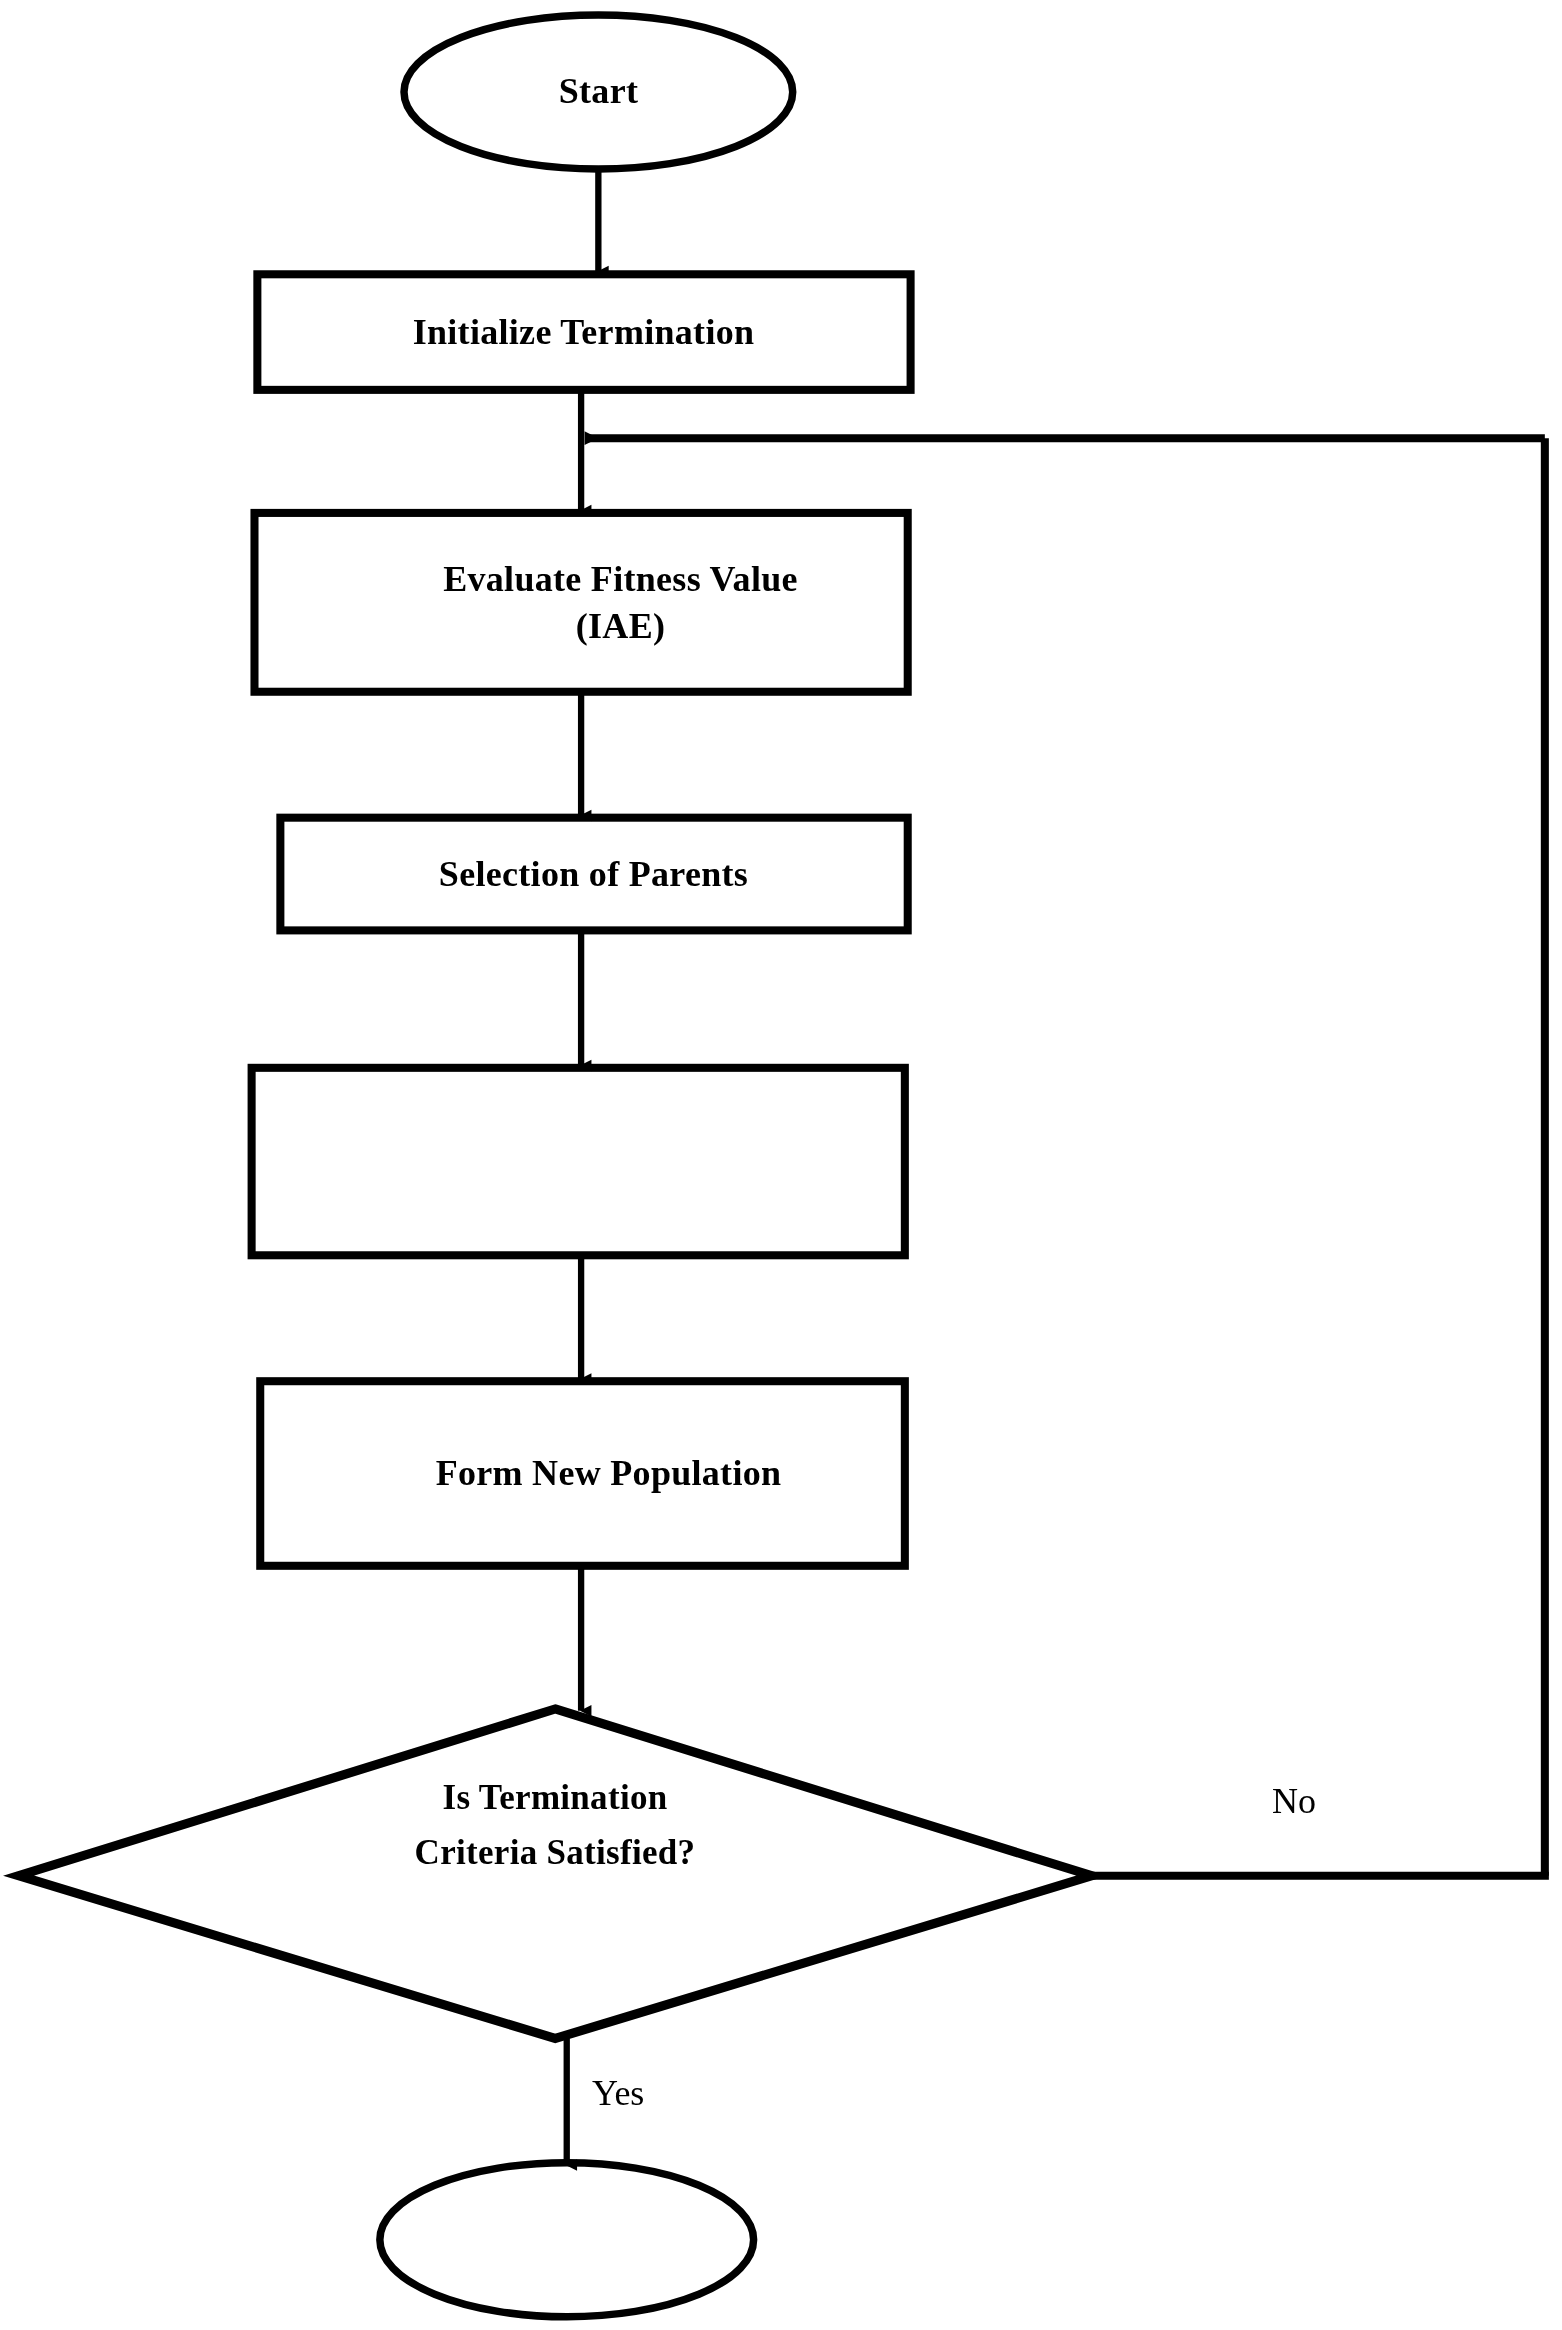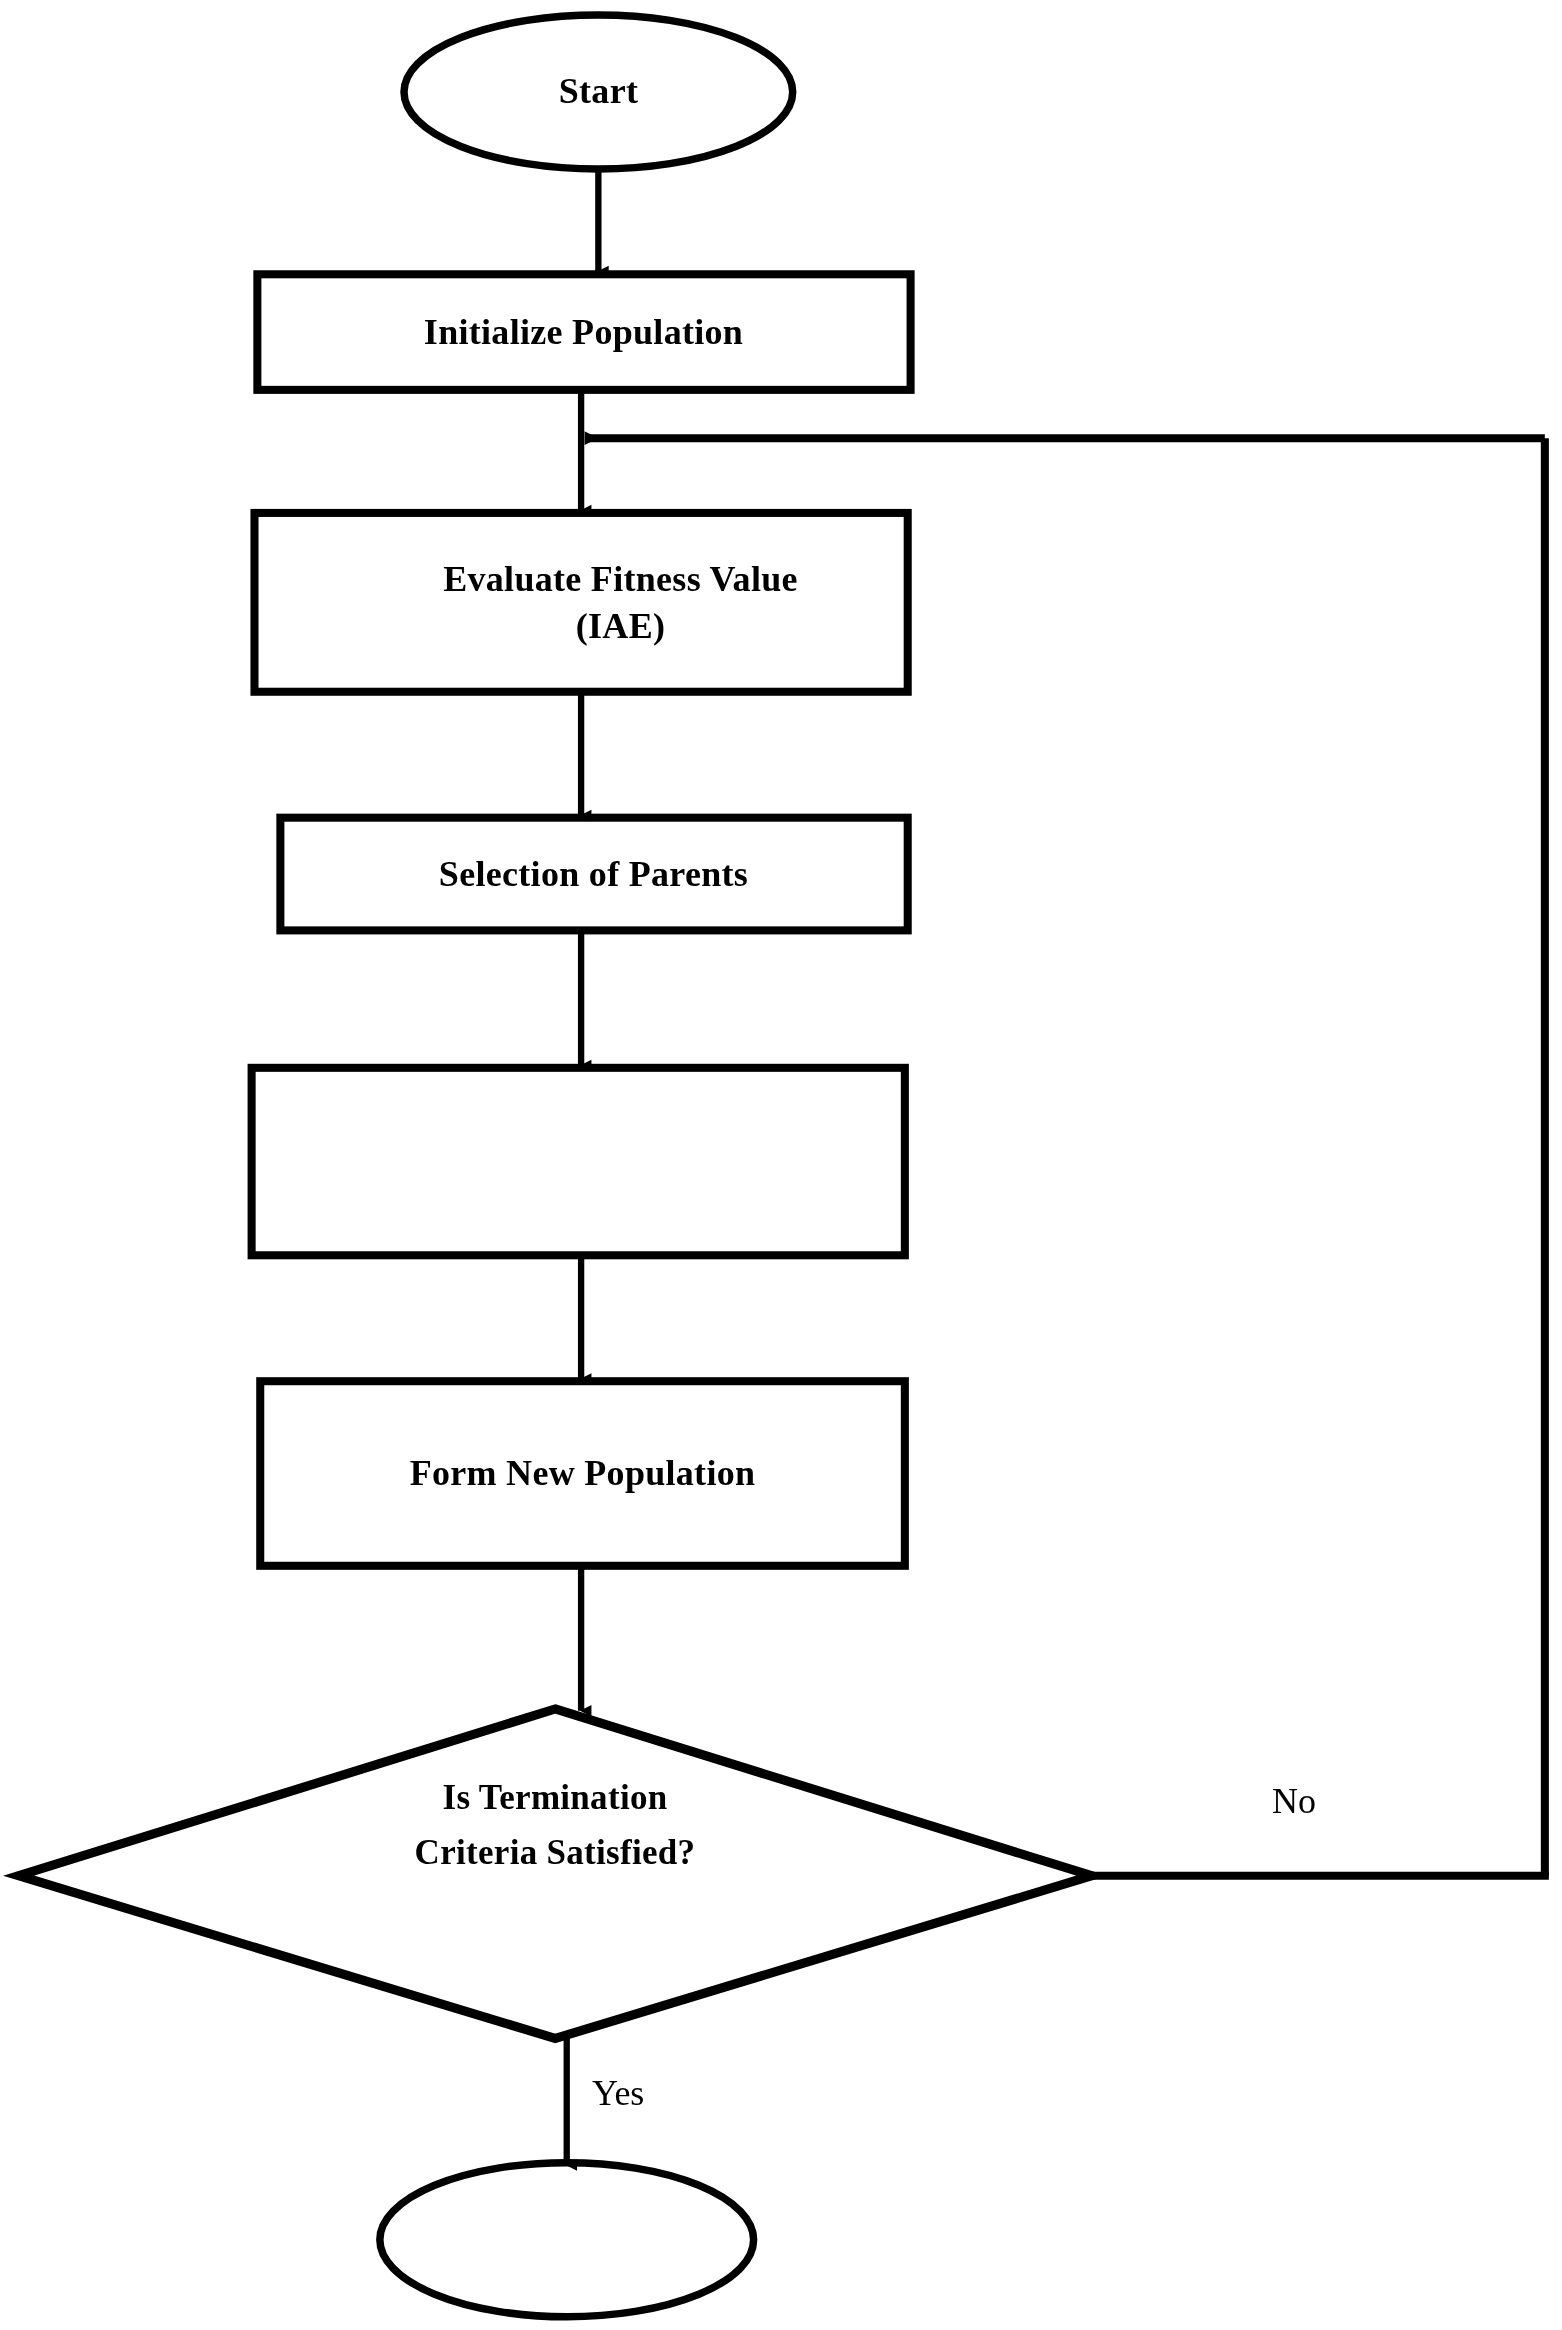--- a/index.html
+++ b/index.html
@@ -71,20 +71,21 @@
     font-size: 36px;
     border-radius: 14px;
   }
   #label-crossover {
     left: 247px; top: 1064px; width: 661px; height: 196px;
     font-size: 36px;
   }
   #label-formnew {
     left: 256px; top: 1377px; width: 653px; height: 193px;
     font-size: 36px;
+    padding-left: 26px;
   }
   
   #label-decision {
     left: 190px; top: 1771px; width: 730px; height: 109px;
     font-size: 35px;
     line-height: 1.55;
   }
   
   #label-no {
     left: 1272px; top: 1767px;
@@ -143,21 +144,21 @@
 
     <line x1="1010" y1="2183" x2="1010" y2="2398" stroke="#000000" stroke-width="11" marker-end="url(#arrowdown)"></line>
 
     <line x1="1010" y1="2723" x2="1010" y2="2975" stroke="#000000" stroke-width="11" marker-end="url(#arrowdown)"></line>
 
     <line x1="985" y1="3545" x2="985" y2="3765" stroke="#000000" stroke-width="11" marker-end="url(#arrowdown)"></line>
   </svg>
 
   <div id="label-start" class="node-label">Start</div>
 
-  <div id="label-initialize" class="node-label">Initialize Population</div>
+  <div id="label-initialize" class="node-label">Initialize Termination</div>
 
   <div id="label-evaluate" class="node-label">Evaluate Fitness Value
 (IAE)</div>
 
   <div id="label-selection" class="node-label">Selection of Parents</div>
 
 
   <div id="label-formnew" class="node-label">Form New Population</div>
 
   <div id="label-decision" class="node-label">Is Termination

